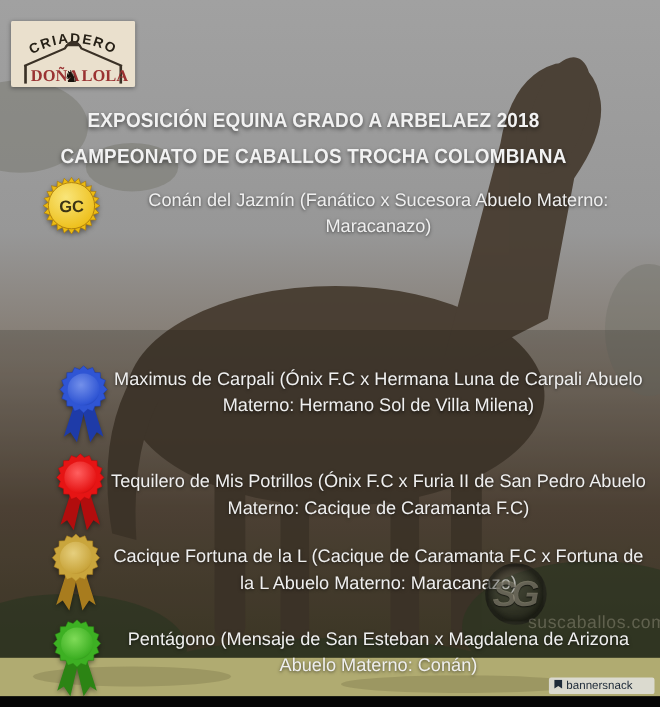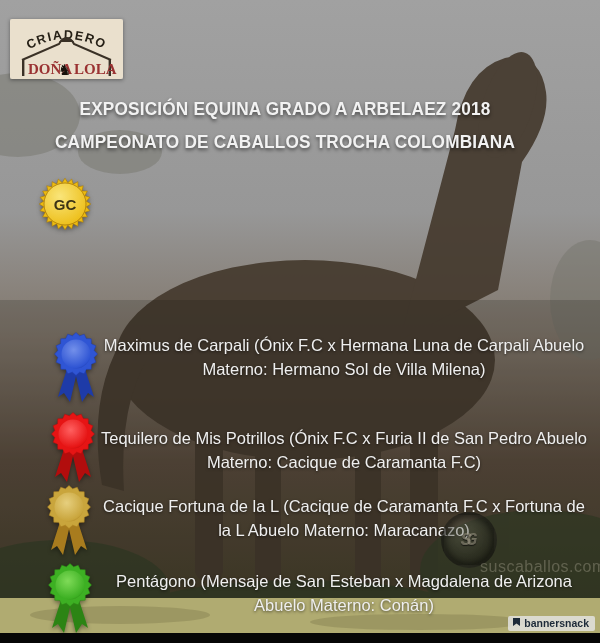--- a/index.html
+++ b/index.html
@@ -15,47 +15,47 @@
 
   
   .title{position:absolute;left:0;right:30px;top:92px;text-align:center;
          color:#f2f2f2;font-weight:bold;font-size:18.5px;line-height:33px;
          letter-spacing:.2px;transform:scaleX(.93);transform-origin:50% 0;
          text-shadow:0 2px 4px rgba(0,0,0,.55);}
 
   
   .icon{position:absolute;}
   .icon svg{filter:drop-shadow(0 2px 2px rgba(0,0,0,.4));}
-  .ic0{left:39px;top:178px}
+  .ic0{left:39px;top:161px}
   .ic1{left:41px;top:256px}
   .ic2{left:50px;top:332px}
   .ic3{left:47px;top:412px}
   .ic4{left:43px;top:485px}
   .ic5{left:44px;top:563px}
 
   
   .entry-text{position:absolute;left:98px;width:492px;text-align:center;
               color:#efefef;font-size:16.5px;line-height:24px;
               text-shadow:0 1px 3px rgba(0,0,0,.6);}
   .et0{top:170px}.et1{top:259px}.et2{top:333px}.et3{top:426px}.et4{top:494px}.et5{top:569px}
 
   
   .sgmark{position:absolute;left:441px;top:512px;width:50px;height:50px;border-radius:50%;
           border:3px solid rgba(20,20,15,.5);
           background:radial-gradient(circle at 38% 32%, rgba(110,110,95,.38), rgba(10,10,5,.55));
           box-shadow:inset 0 0 8px rgba(0,0,0,.6);
           display:flex;align-items:center;justify-content:center;}
-  .sgmark span{font-family:Liberation Mono, monospace;font-style:italic;
-               font-weight:bold;font-size:18px;letter-spacing:-5px;color:rgba(165,160,140,.55);
+  .sgmark span{font-family:Liberation Sans, sans-serif;font-style:italic;
+               font-weight:bold;font-size:33px;letter-spacing:-5px;color:rgba(165,160,140,.55);
                text-shadow:0 1px 1px rgba(0,0,0,.6);padding-right:5px;}
   .site-wm{position:absolute;left:437px;top:558px;font-size:16px;color:rgba(205,200,180,.30);
            letter-spacing:.5px;margin-left:43px;}
   .bs-badge{position:absolute;right:5px;bottom:12px;display:flex;align-items:center;gap:3px;
-            background:rgba(228,228,228,.82);border-radius:2px;padding:1px 6px 2px 4px;
-            font-size:10.5px;color:#1d2a38;font-weight:bold;}
+            background:rgba(228,228,228,.82);border-radius:2px;padding:1px 20px 2px 4px;
+            font-size:10.5px;color:#1d2a38;}
   .bottom-bar{position:absolute;left:0;bottom:0;width:600px;height:10px;background:#060606;}
 </style>
 </head>
 <body>
 
 <div class="poster">
 
   <svg class="bg" viewBox="0 0 600 643" preserveAspectRatio="none" aria-hidden="true">
     <defs>
       <linearGradient id="sky" x1="0" y1="0" x2="0" y2="1">
@@ -174,20 +174,21 @@
             <stop offset="85%" stop-color="#3db023"></stop>
       <stop offset="100%" stop-color="#2c8414"></stop>
     </radialGradient>
         </defs>
     <polygon points="17,37 27,40 20,70 14,61 8,65" fill="#2c8414"></polygon>
     <polygon points="35,37 25,40 32,70 38,61 44,65" fill="#2c8414"></polygon>
     <polygon points="26.00,0.50 29.61,3.86 34.23,2.14 36.28,6.62 41.20,6.80 41.38,11.72 45.86,13.77 44.14,18.39 47.50,22.00 44.14,25.61 45.86,30.23 41.38,32.28 41.20,37.20 36.28,37.38 34.23,41.86 29.61,40.14 26.00,43.50 22.39,40.14 17.77,41.86 15.72,37.38 10.80,37.20 10.62,32.28 6.14,30.23 7.86,25.61 4.50,22.00 7.86,18.39 6.14,13.77 10.62,11.72 10.80,6.80 15.72,6.62 17.77,2.14 22.39,3.86" fill="#3db023" stroke="#2c8414" stroke-width="0.5"></polygon>
     <circle cx="26" cy="22" r="14.5" fill="url(#rg5)"></circle>
       </svg></span>
 
+  <div class="entry-text et0">Conán del Jazmín (Fanático x Sucesora Abuelo Materno: Maracanazo)</div>
   <div class="entry-text et3">Tequilero de Mis Potrillos (Ónix F.C x Furia II de San Pedro Abuelo Materno: Cacique de Caramanta F.C)</div>
   <div class="entry-text et2">Maximus de Carpali (Ónix F.C x Hermana Luna de Carpali Abuelo Materno: Hermano Sol de Villa Milena)</div>
   <div class="entry-text et4">Cacique Fortuna de la L (Cacique de Caramanta F.C x Fortuna de la L Abuelo Materno: Maracanazo)</div>
   <div class="entry-text et5">Pentágono (Mensaje de San Esteban x Magdalena de Arizona Abuelo Materno: Conán)</div>
 
   <div class="sgmark">
     <span>SG</span>
   </div>
   <div class="site-wm">suscaballos.com</div>
 

